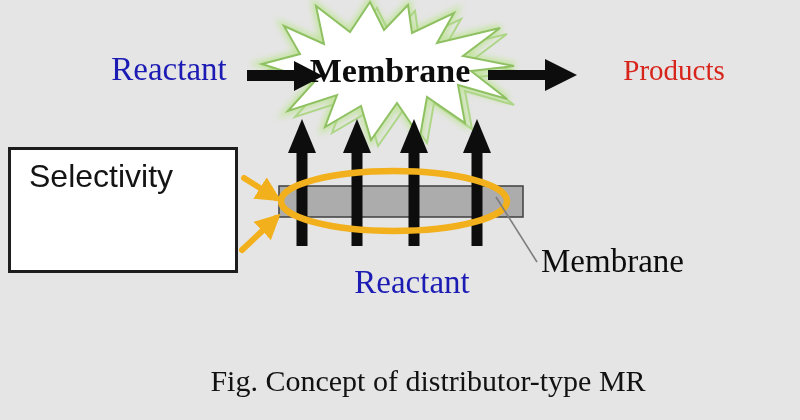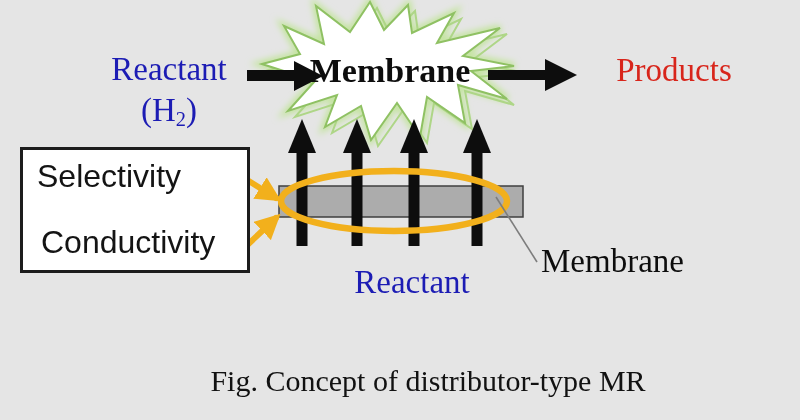--- a/index.html
+++ b/index.html
@@ -34,32 +34,31 @@
     color: #1c1cb4; font-size: 33px; line-height: 41px;
   }
   
   .lbl-reaction {
     left: 295px; top: 52px; width: 190px;
     color: #0d0d0d; font-size: 34px; font-weight: bold;
   }
   
   .lbl-products {
     left: 566px; top: 49px; width: 216px;
-    color: #d8251b; font-size: 33px; line-height: 42px;
+    color: #d8251b; font-size: 29px; line-height: 42px;
   }
   
   .info-box {
     position: absolute; z-index: 2;
     left: 8px; top: 147px; width: 230px; height: 126px;
     background: #ffffff;
     border: 3px solid #1d1d1d;
-    display: flex; flex-direction: column;
+    display: flex; flex-direction: row;
     justify-content: space-between;
     padding: 8px 0 10px 14px;
-    margin-left: 12px;
   }
   .info-box .entry {
     font-family: "Liberation Sans", sans-serif;
     font-size: 32px; color: #141414; line-height: 36px;
     white-space: nowrap;
   }
   .info-box .entry:last-child { padding-left: 4px; }
   
   .lbl-membrane {
     left: 541px; top: 243px;
@@ -119,32 +118,30 @@
     <g stroke="#f2b01c" stroke-width="6" fill="none" stroke-linecap="round">
       <path d="M244 178 L276 198" marker-end="url(#oarrow)"></path>
       <path d="M242 250 L276 218" marker-end="url(#oarrow)"></path>
     </g>
 
     <line x1="496" y1="197" x2="537" y2="262" stroke="#7d7d7d" stroke-width="1.6"></line>
   </svg>
 
   <div class="lbl lbl-reactant-h2">
     <div>Reactant</div>
-    <div><span>(H</span><span class="sub">2</span><span>)</span></div>
   </div>
 
   <div class="lbl lbl-reaction">Membrane</div>
 
   <div class="lbl lbl-products">
     <div>Products</div>
   </div>
 
   <div class="info-box">
     <div class="entry">Selectivity</div>
-    <div class="entry">Conductivity</div>
   </div>
 
   <div class="lbl lbl-membrane">Membrane</div>
 
   <div class="lbl lbl-reactant-co2">
     <div>Reactant</div>
   </div>
 
   <div class="lbl caption">Fig. Concept of distributor-type MR</div>
 

